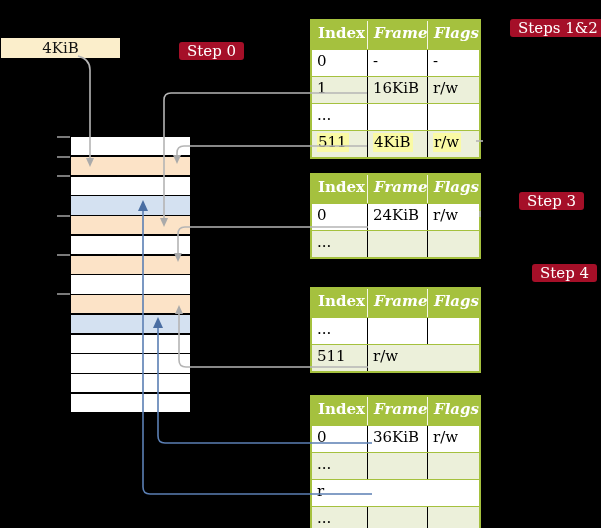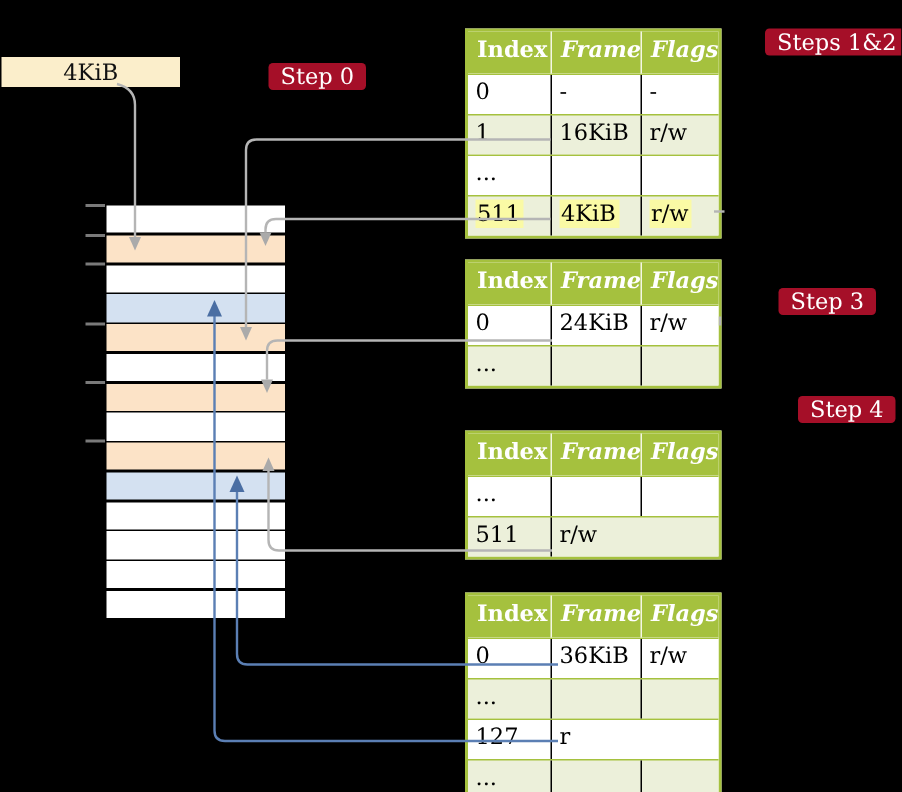--- a/index.html
+++ b/index.html
@@ -163,21 +163,20 @@
       <span class="cell"><em class="ct">0</em></span>
       <span class="cell"><em class="ct">36KiB</em></span>
       <span class="cell"><em class="ct">r/w</em></span>
     </div>
     <div class="trow">
       <span class="cell"><em class="ct">...</em></span>
       <span class="cell"><em class="ct"></em></span>
       <span class="cell"><em class="ct"></em></span>
     </div>
     <div class="trow">
-      <span class="cell"><em class="ct">127</em></span>
       <span class="cell"><em class="ct">r</em></span>
     </div>
     <div class="trow">
       <span class="cell"><em class="ct">...</em></span>
       <span class="cell"><em class="ct"></em></span>
       <span class="cell"><em class="ct"></em></span>
     </div>
   </div>
 
   <svg class="overlay" width="601" height="528" viewBox="0 0 601 528">

